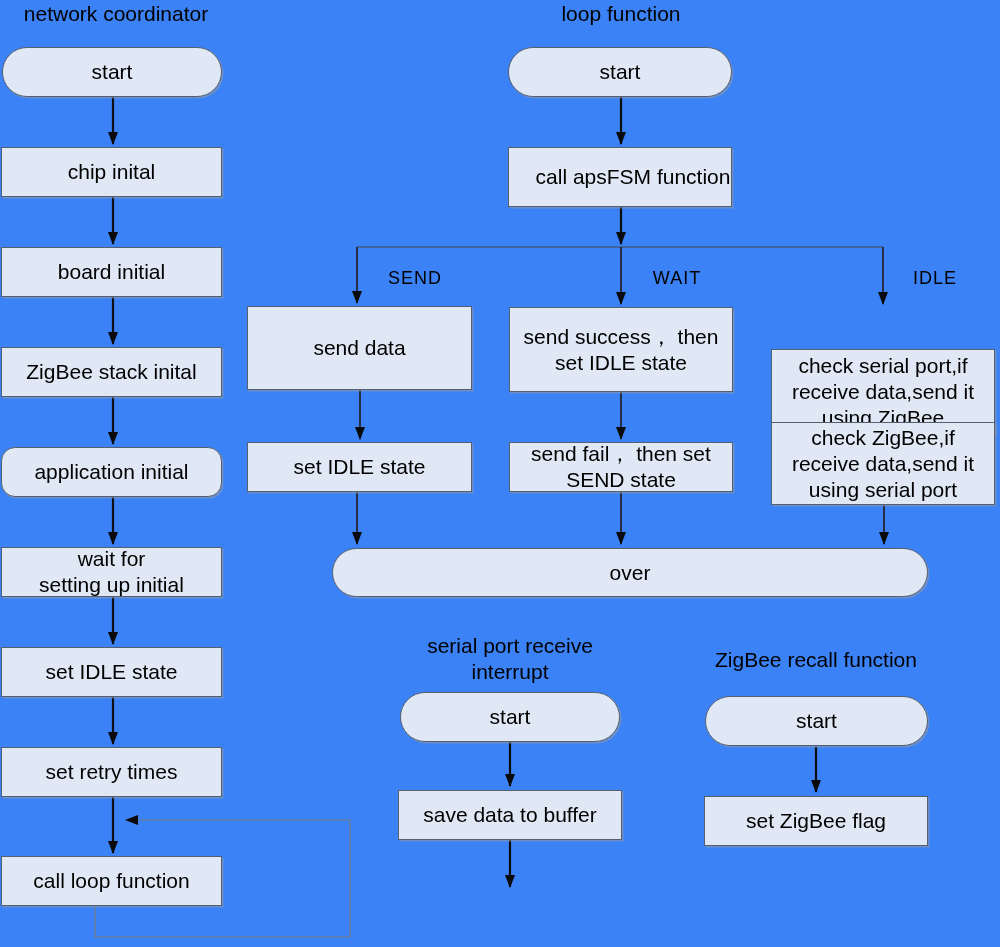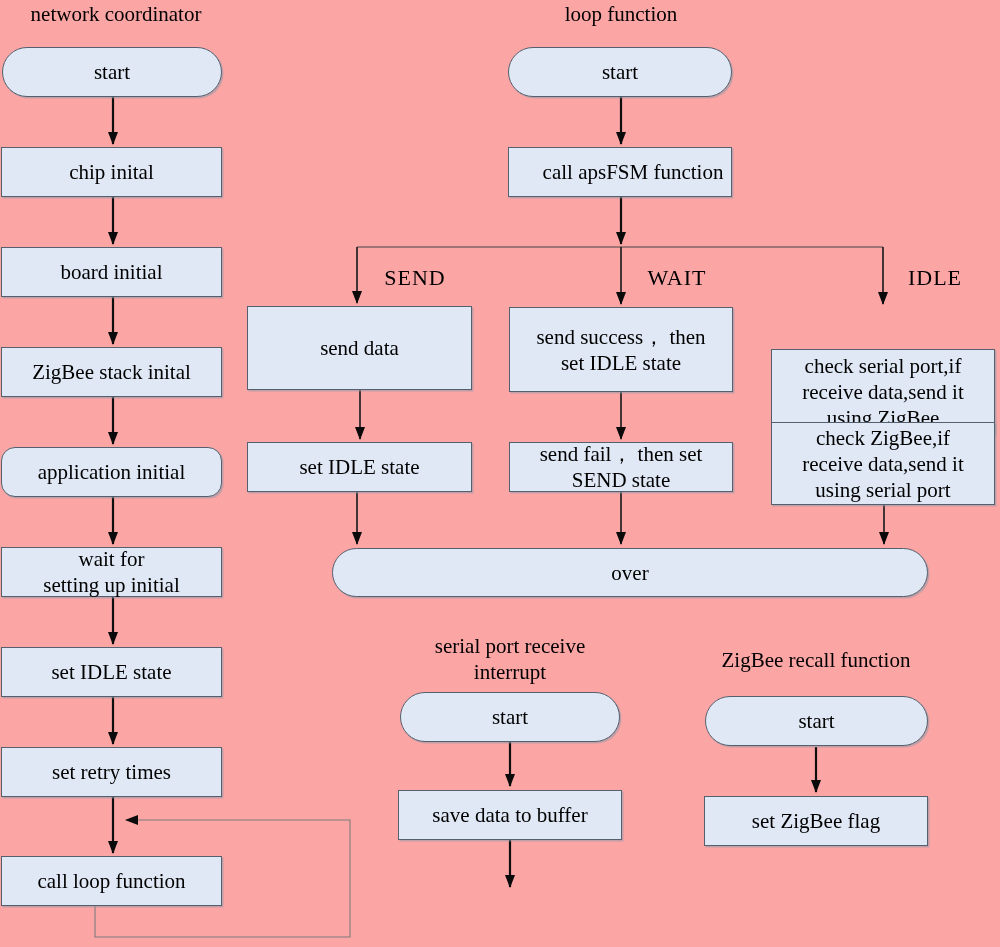--- a/index.html
+++ b/index.html
@@ -1,38 +1,38 @@
 <!DOCTYPE html>
 <html style="--fill: #dfe8f4; --bord: #55606e;"><head>
 <meta charset="utf-8">
 <style>
   :root{
     --fill:#dfe8f4;
     --bord:#55606e;
   }
   html,body{margin:0;padding:0;background:#ffffff;}
   #canvas{
-    position:relative;width:1000px;height:947px;background:#fca5a5;
-    font-family:Liberation Serif, serif;color:#000;overflow:hidden;
+    position:relative;width:1000px;height:947px;background:#3b82f6;
+    font-family:Liberation Sans, sans-serif;color:#000;overflow:hidden;
   }
   #connectors{position:absolute;left:0;top:0;width:1000px;height:947px;}
   .node{
     position:absolute;box-sizing:border-box;
     background:var(--fill);border:1px solid var(--bord);
     display:flex;align-items:center;justify-content:center;
     text-align:center;white-space:pre-line;
     font-size:21px;line-height:26px;
     box-shadow:1.5px 1.5px 0 rgba(145,155,170,0.55);
   }
   .stadium{border-radius:27px;}
   .flow-title{
     position:absolute;text-align:center;font-size:21px;line-height:26px;white-space:pre-line;
   }
   .branch-label{
-    position:absolute;text-align:center;font-size:22px;line-height:24px;letter-spacing:1px;
+    position:absolute;text-align:center;font-size:18px;line-height:24px;letter-spacing:1px;
   }
 </style>
 </head>
 <body>
 
 <div id="canvas">
 
   <svg id="connectors" viewBox="0 0 1000 947" xmlns="http://www.w3.org/2000/svg">
     <defs>
       <marker id="arr" markerUnits="userSpaceOnUse" markerWidth="14" markerHeight="11" refX="12" refY="5" orient="auto">
@@ -99,21 +99,21 @@
   <div class="node" style="left:1px;top:647px;width:221px;height:50px;">set IDLE state</div>
 
   <div class="node" style="left:1px;top:747px;width:221px;height:50px;">set retry times</div>
 
   <div class="node" style="left:1px;top:856px;width:221px;height:50px;text-align:right;">call loop function</div>
 
   <div class="flow-title" style="left:521px;top:1px;width:200px;">loop function</div>
 
   <div class="node stadium" style="left:508px;top:47px;width:224px;height:50px;">start</div>
 
-  <div class="node" style="left:508px;top:147px;width:224px;height:50px;padding-left:26px;">call apsFSM function</div>
+  <div class="node" style="left:508px;top:147px;width:224px;height:60px;padding-left:26px;">call apsFSM function</div>
 
   <div class="branch-label" style="left:375px;top:266px;width:80px;">SEND</div>
 
   <div class="branch-label" style="left:637px;top:266px;width:80px;">WAIT</div>
 
   <div class="branch-label" style="left:895px;top:266px;width:80px;">IDLE</div>
 
   <div class="node" style="left:247px;top:306px;width:225px;height:84px;">send data</div>
 
   <div class="node" style="left:509px;top:307px;width:224px;height:85px;">send success， then

